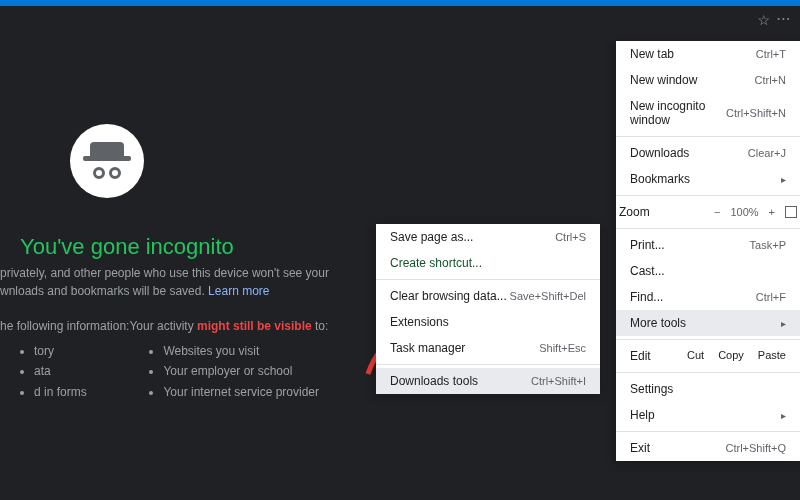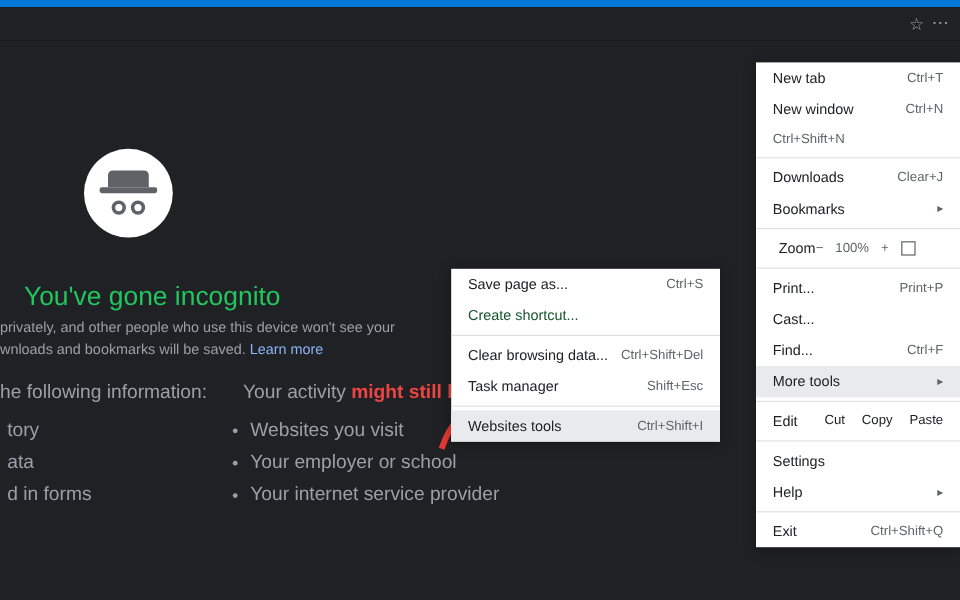--- a/index.html
+++ b/index.html
@@ -12,34 +12,34 @@
 .dots{position:absolute;right:8px;top:6px;color:#9aa0a6;font-size:14px;letter-spacing:-2px;writing-mode:vertical-rl}
 .page{background:#202124;height:466px;position:relative;color:#e8eaed}
 .incog-icon{position:absolute;left:70px;top:90px;width:74px;height:74px;border-radius:50%;background:#fff;display:flex;flex-direction:column;align-items:center;justify-content:center}
 .hat{width:34px;height:14px;background:#5f6368;border-radius:4px 4px 0 0;position:relative;top:-2px}
 .brim{width:48px;height:5px;background:#5f6368;border-radius:2px;position:relative;top:-2px}
 .glasses{display:flex;gap:4px;margin-top:4px}
 .lens{width:12px;height:12px;border:3px solid #5f6368;border-radius:50%}
 .title{position:absolute;left:20px;top:200px;font-size:22px;color:#22c55e}
 .para{position:absolute;left:0;top:230px;font-size:12px;color:#9aa0a6;line-height:1.5}
 .link{color:#8ab4f8}
-.cols{position:absolute;left:0;top:285px;display:flex;gap:30px;font-size:16px}
+.cols{position:absolute;left:0;top:285px;display:flex;font-size:12px}
 .col{color:#9aa0a6}
 .col b{color:#ef4444;font-weight:600}
-.col ul{list-style:disc;margin-left:6px;margin-top:8px;line-height:1.7}
+.col ul{list-style:disc;margin-left:34px;margin-top:8px;line-height:1.7}
 .menu{position:absolute;background:#fff;color:#202124;box-shadow:0 2px 10px rgba(0,0,0,.3);font-size:12px}
-.menu1{right:0;top:18px;width:170px}
+.menu1{right:0;top:7px;width:184px}
 .menu2{right:200px;top:190px;width:224px}
 .mi{display:flex;justify-content:space-between;align-items:center;padding:6px 14px;cursor:default}
 .mi.disabled{color:#14532d}
 .mi.hl{background:#e8eaed}
 .mi.hl2{background:#e8eaed}
 .sc{color:#5f6368;font-size:11px}
 .sep{height:1px;background:#e0e0e0;margin:3px 0}
-.zoom{display:flex;align-items:center;padding:6px 19px}
+.zoom{display:flex;align-items:center;justify-content:space-between;padding:6px 3px}
 .zoombtns{display:flex;align-items:center;gap:10px;font-size:11px;color:#5f6368}
 .arrow{color:#5f6368;font-size:10px}
 .edit{display:flex;justify-content:center;padding:6px 14px}
 .edit span:first-child{flex:1}
 .editbtns{display:flex;gap:14px;font-size:11px}
 .redarrow{position:absolute;left:358px;top:290px;pointer-events:none}
 .fsicon{width:12px;height:12px;border:1px solid #5f6368;position:relative}
 </style>
 </head>
 <body>
@@ -96,43 +96,47 @@
     <div class="mi">
         <span>Save page as...</span>
         <span class="sc">Ctrl+S</span>
       </div>
     <div class="mi disabled">
         <span>Create shortcut...</span>
       </div>
     <div class="sep"></div>
     <div class="mi">
         <span>Clear browsing data...</span>
-        <span class="sc">Ctrl+Shift+Del</span>
+        <span class="sc">Save+Shift+Del</span>
+      </div>
+    <div class="mi">
+        <span>Extensions</span>
       </div>
     <div class="mi">
         <span>Task manager</span>
         <span class="sc">Shift+Esc</span>
       </div>
     <div class="sep"></div>
     <div class="mi hl2">
-        <span>Websites tools</span>
+        <span>Downloads tools</span>
         <span class="sc">Ctrl+Shift+I</span>
       </div>
   </div>
 
   <div class="menu menu1">
     <div class="mi">
         <span>New tab</span>
         <span class="sc">Ctrl+T</span>
       </div>
     <div class="mi">
         <span>New window</span>
         <span class="sc">Ctrl+N</span>
       </div>
     <div class="mi">
+        <span>New incognito window</span>
         <span class="sc">Ctrl+Shift+N</span>
       </div>
     <div class="sep"></div>
     <div class="mi">
         <span>Downloads</span>
         <span class="sc">Clear+J</span>
       </div>
     <div class="mi">
         <span>Bookmarks</span>
         <span class="arrow">▸</span>
@@ -143,21 +147,21 @@
       <div class="zoombtns">
         <span>−</span>
         <span>100%</span>
         <span>+</span>
         <span class="fsicon"></span>
       </div>
     </div>
     <div class="sep"></div>
     <div class="mi">
         <span>Print...</span>
-        <span class="sc">Print+P</span>
+        <span class="sc">Task+P</span>
       </div>
     <div class="mi">
         <span>Cast...</span>
       </div>
     <div class="mi">
         <span>Find...</span>
         <span class="sc">Ctrl+F</span>
       </div>
     <div class="mi hl">
         <span>More tools</span>

